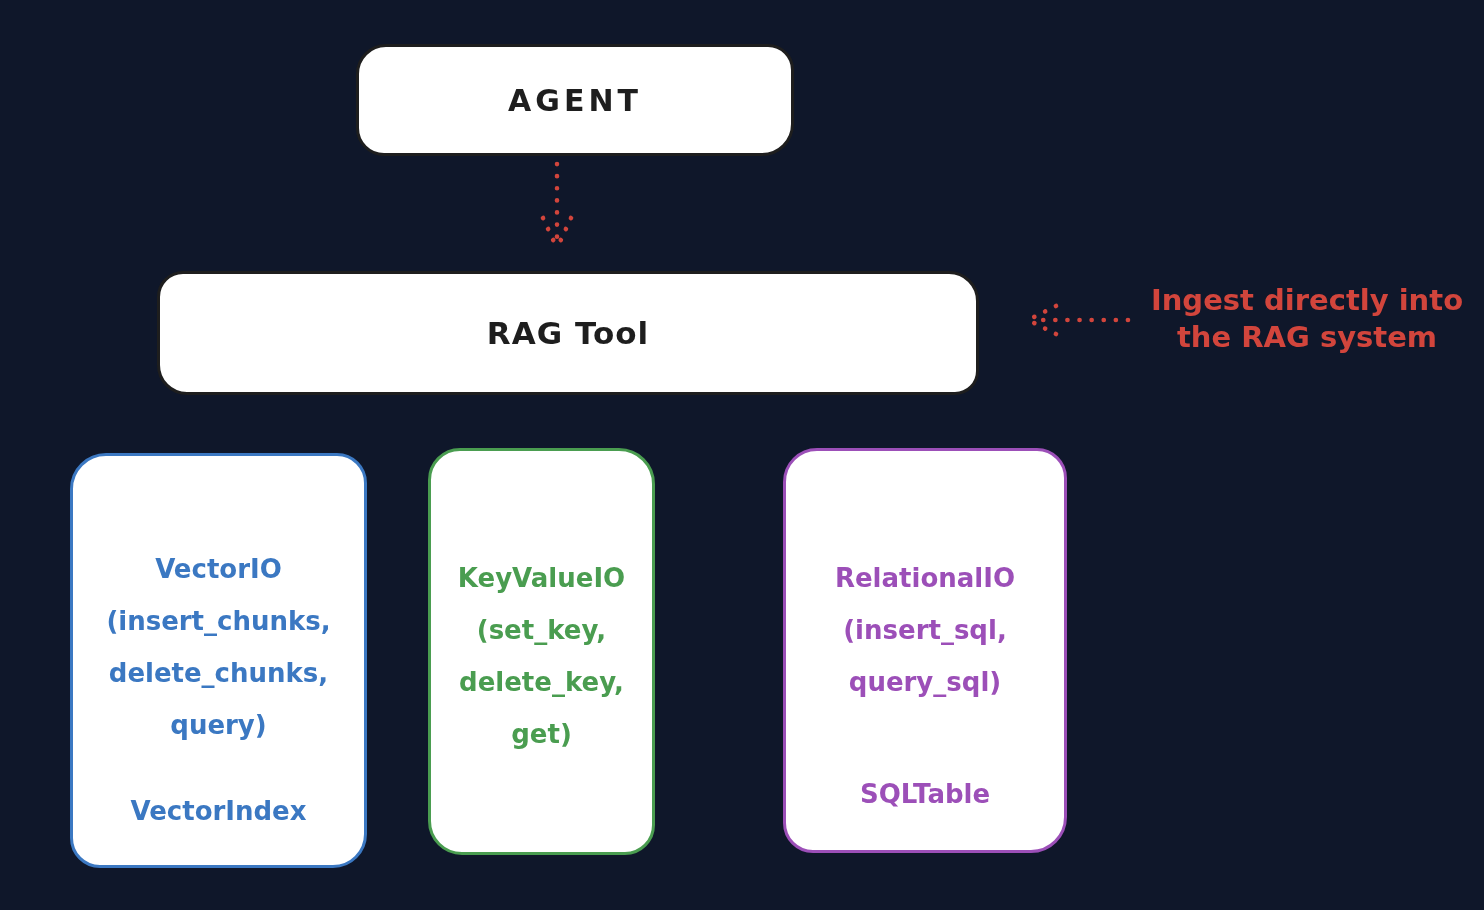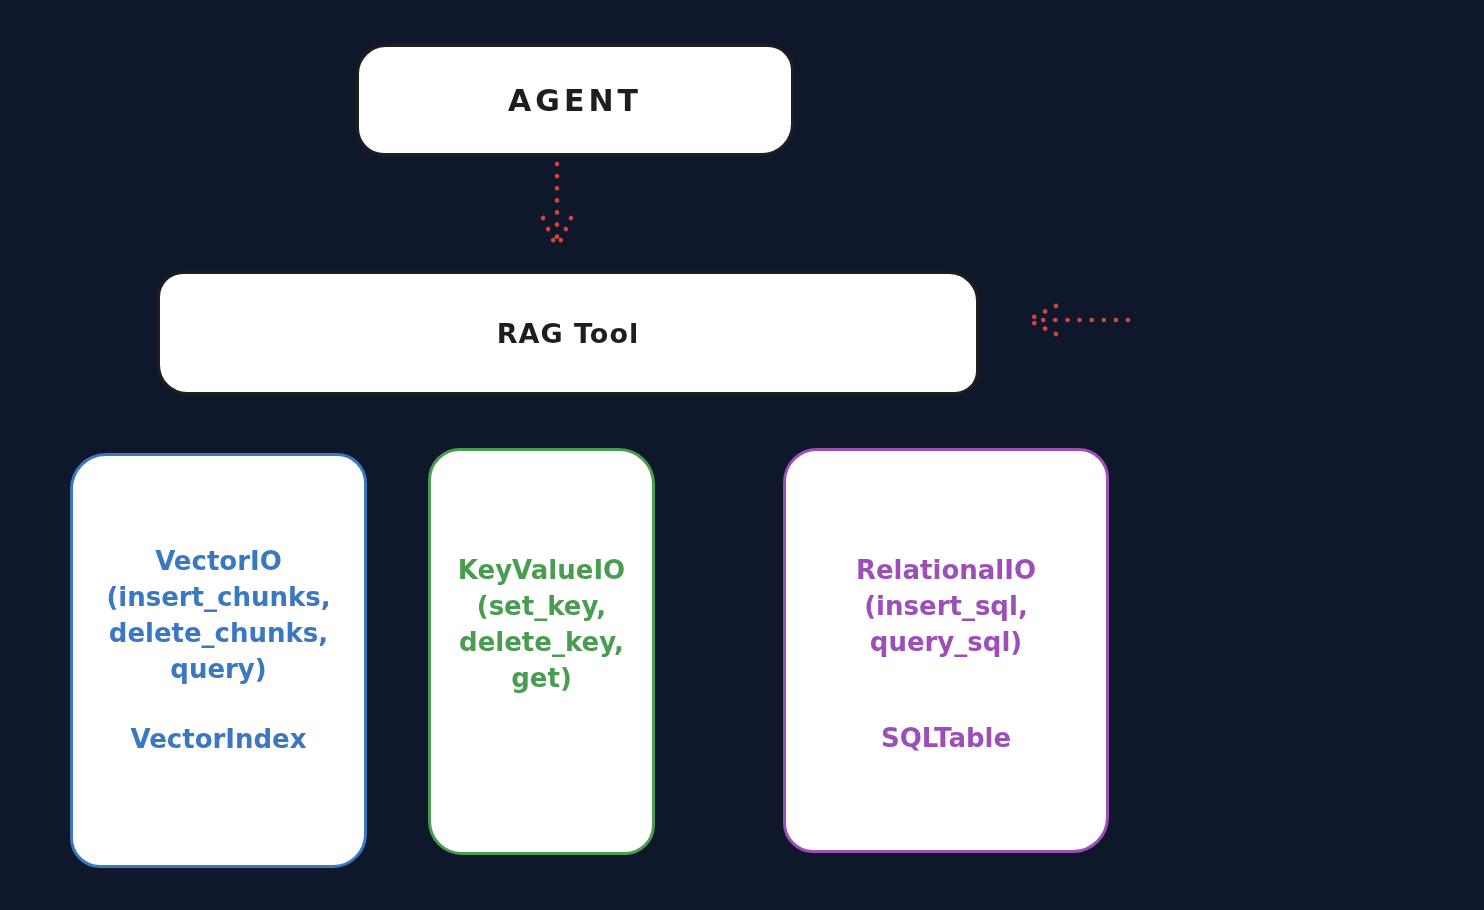--- a/index.html
+++ b/index.html
@@ -43,21 +43,21 @@
     letter-spacing: 4px;
   }
   .rag-box {
     left: 157px;
     top: 271px;
     width: 822px;
     height: 124px;
     border-radius: 26px 30px 24px 30px;
   }
   .rag-box .node-label {
-    font-size: 27px;
+    font-size: 31px;
     letter-spacing: 1px;
     font-weight: 600;
   }
 
   
   .arrow {
     position: absolute;
     overflow: visible;
   }
   .arrow-down {
@@ -97,21 +97,21 @@
   .card {
     position: absolute;
     border: 3px solid currentColor;
     background: #ffffff;
     box-sizing: border-box;
     display: flex;
     flex-direction: column;
     align-items: center;
     text-align: center;
     font-size: 26px;
-    line-height: 36px;
+    line-height: 52px;
     font-weight: 600;
   }
   .card-label {
     white-space: pre-line;
   }
   .card-index {
     white-space: nowrap;
   }
   .card-vector {
     left: 70px;
@@ -128,21 +128,21 @@
     width: 227px;
     height: 407px;
     border-radius: 32px 36px 30px 34px;
     padding-top: 101px;
     text-align: center;
   }
   .card-keyvalue .card-index { margin-top: 40px; }
   .card-relational {
     left: 783px;
     top: 448px;
-    width: 326px;
+    width: 284px;
     height: 405px;
     border-radius: 34px 30px 36px 30px;
     padding-top: 101px;
   }
   .card-relational .card-index { margin-top: 60px; }
 </style>
 </head>
 <body>
 
 <div class="canvas">
@@ -160,20 +160,22 @@
   <div class="node rag-box">
     <span class="node-label">RAG Tool</span>
   </div>
 
   <svg class="arrow arrow-left" viewBox="0 0 116 40" style="color: rgb(210, 69, 60);">
     <path class="dot-line" d="M108 20 L14 20"></path>
     <path class="dot-line" d="M36 6 L12 18"></path>
     <path class="dot-line" d="M36 34 L12 22"></path>
   </svg>
 
+  <div class="annotation" style="color: rgb(210, 69, 60);">Ingest directly into
+the RAG system</div>
 
   <div class="card card-vector" style="color: rgb(59, 120, 194); border-color: rgb(59, 120, 194);">
     <div class="card-label">VectorIO
 (insert_chunks,
 delete_chunks,
 query)</div>
     <div class="card-index">VectorIndex</div>
   </div>
 
   <div class="card card-keyvalue" style="color: rgb(74, 157, 80); border-color: rgb(74, 157, 80);">

